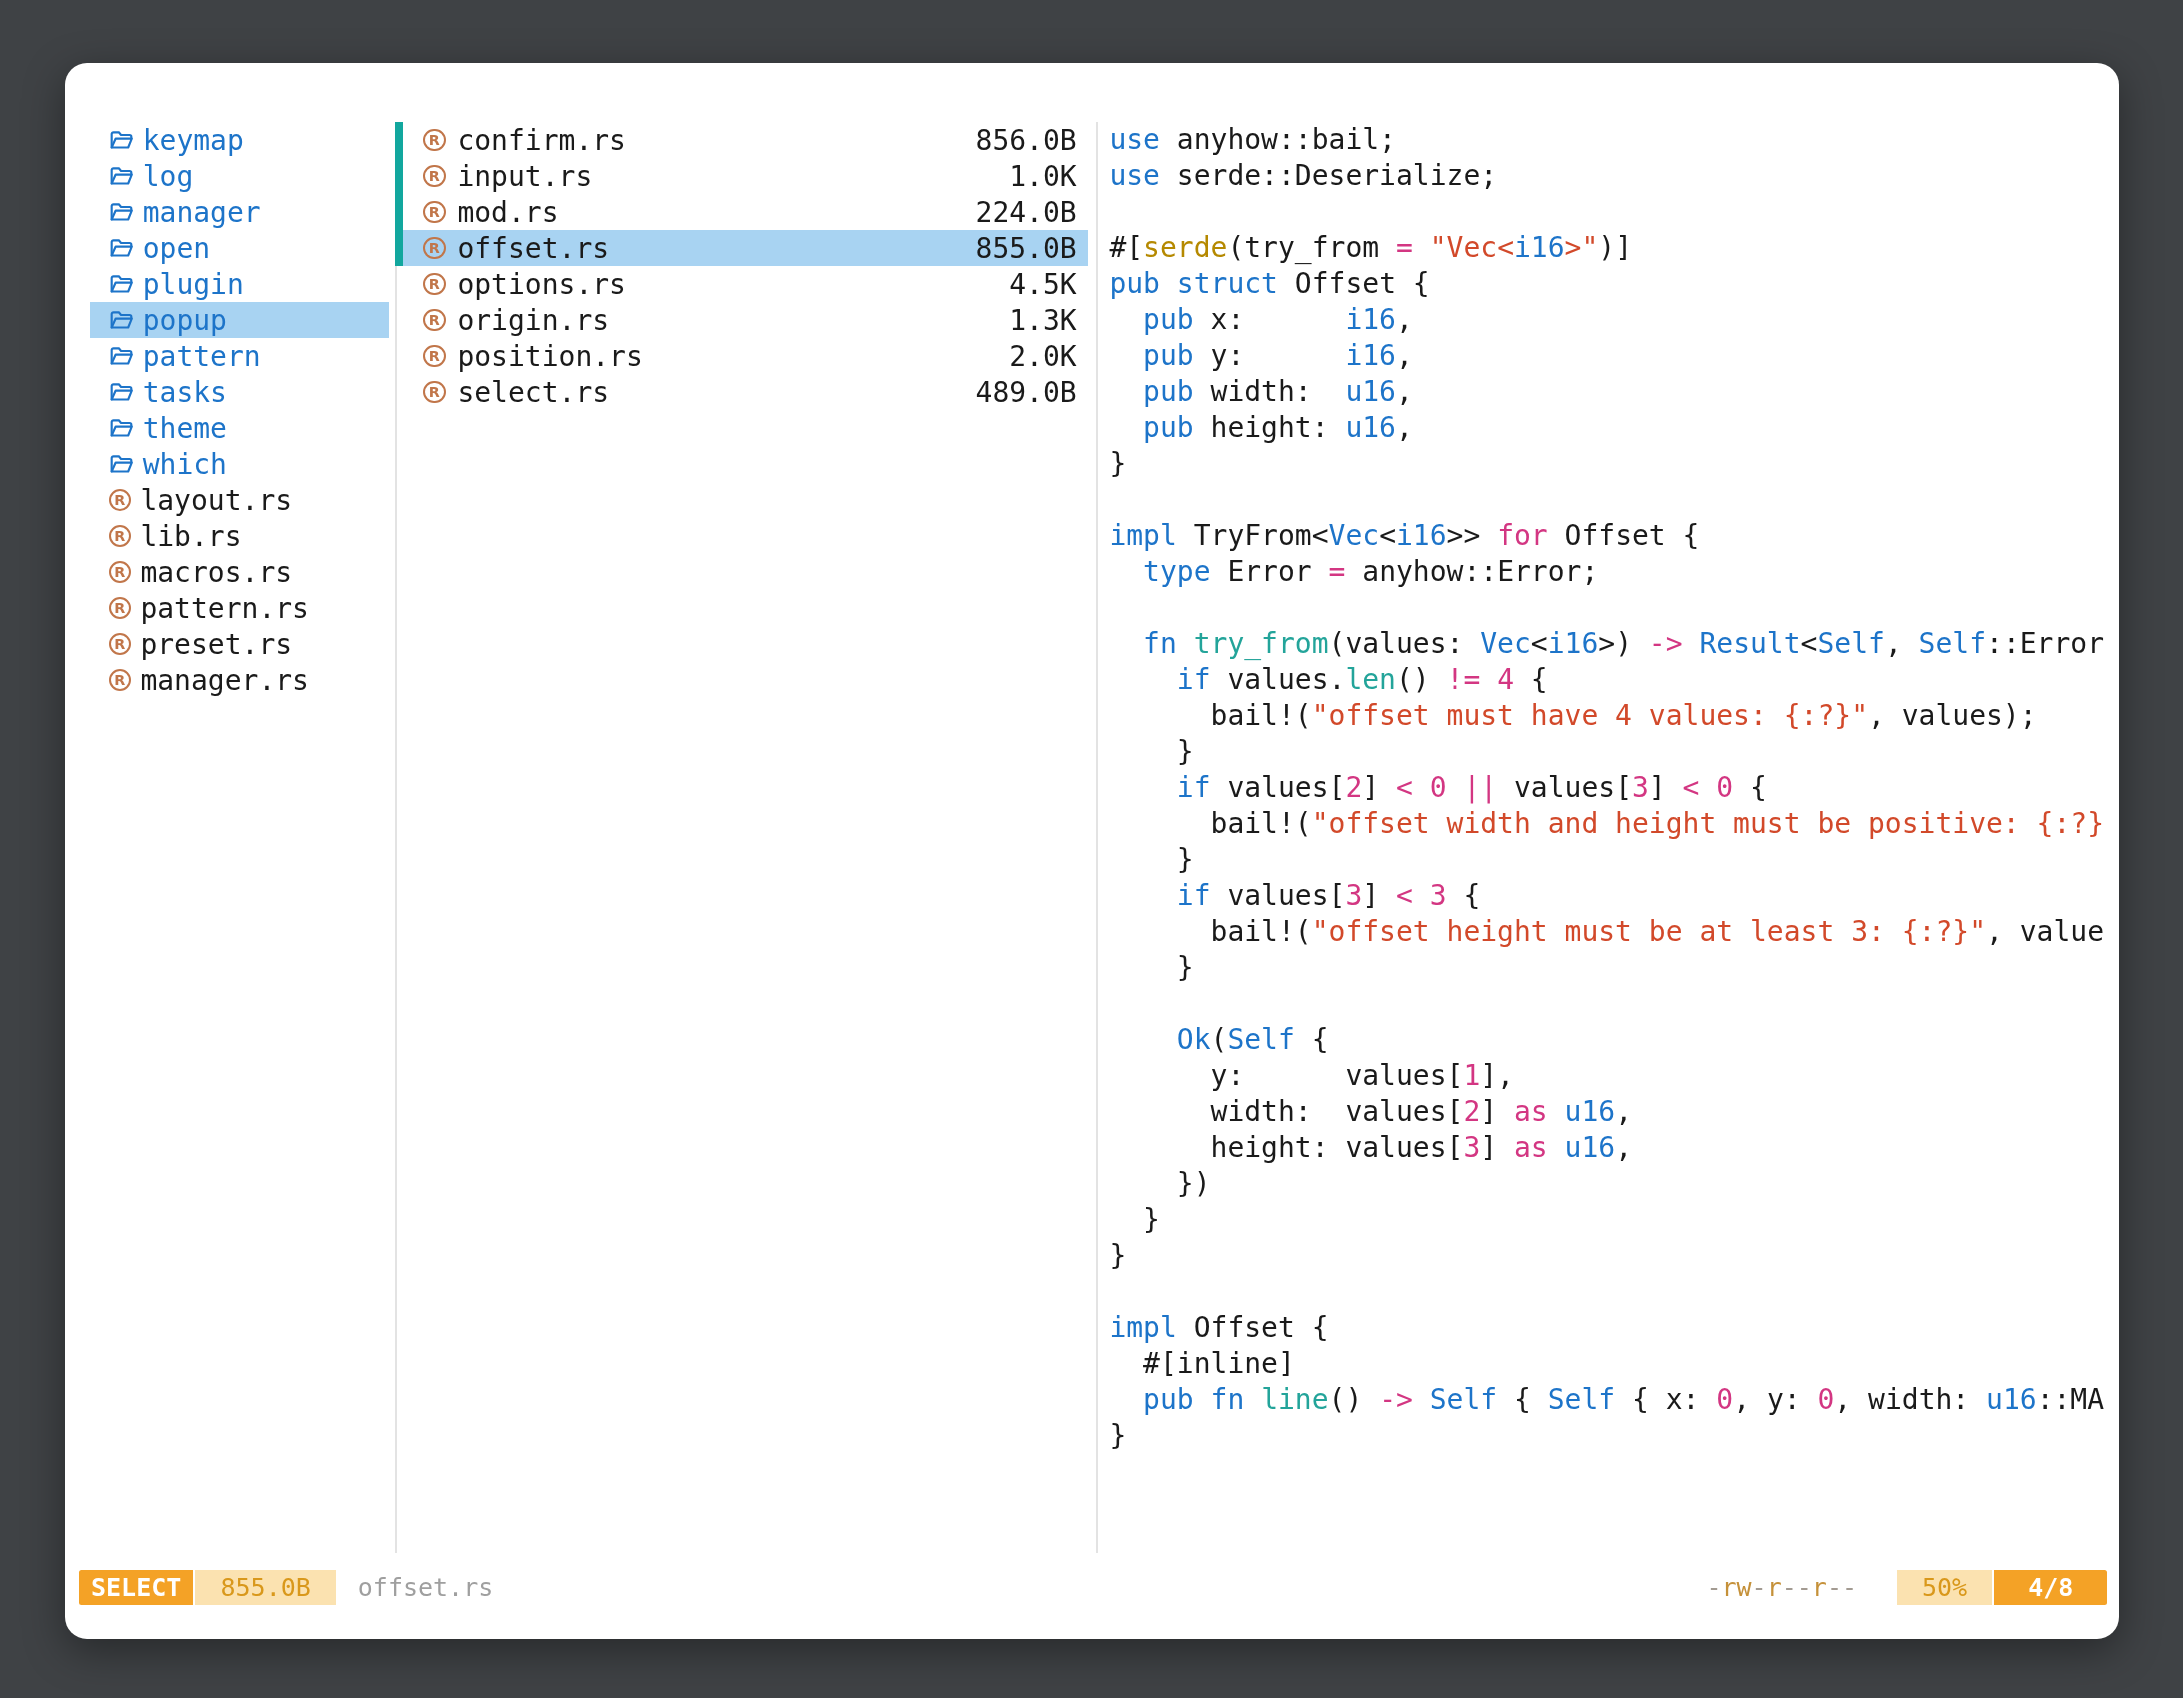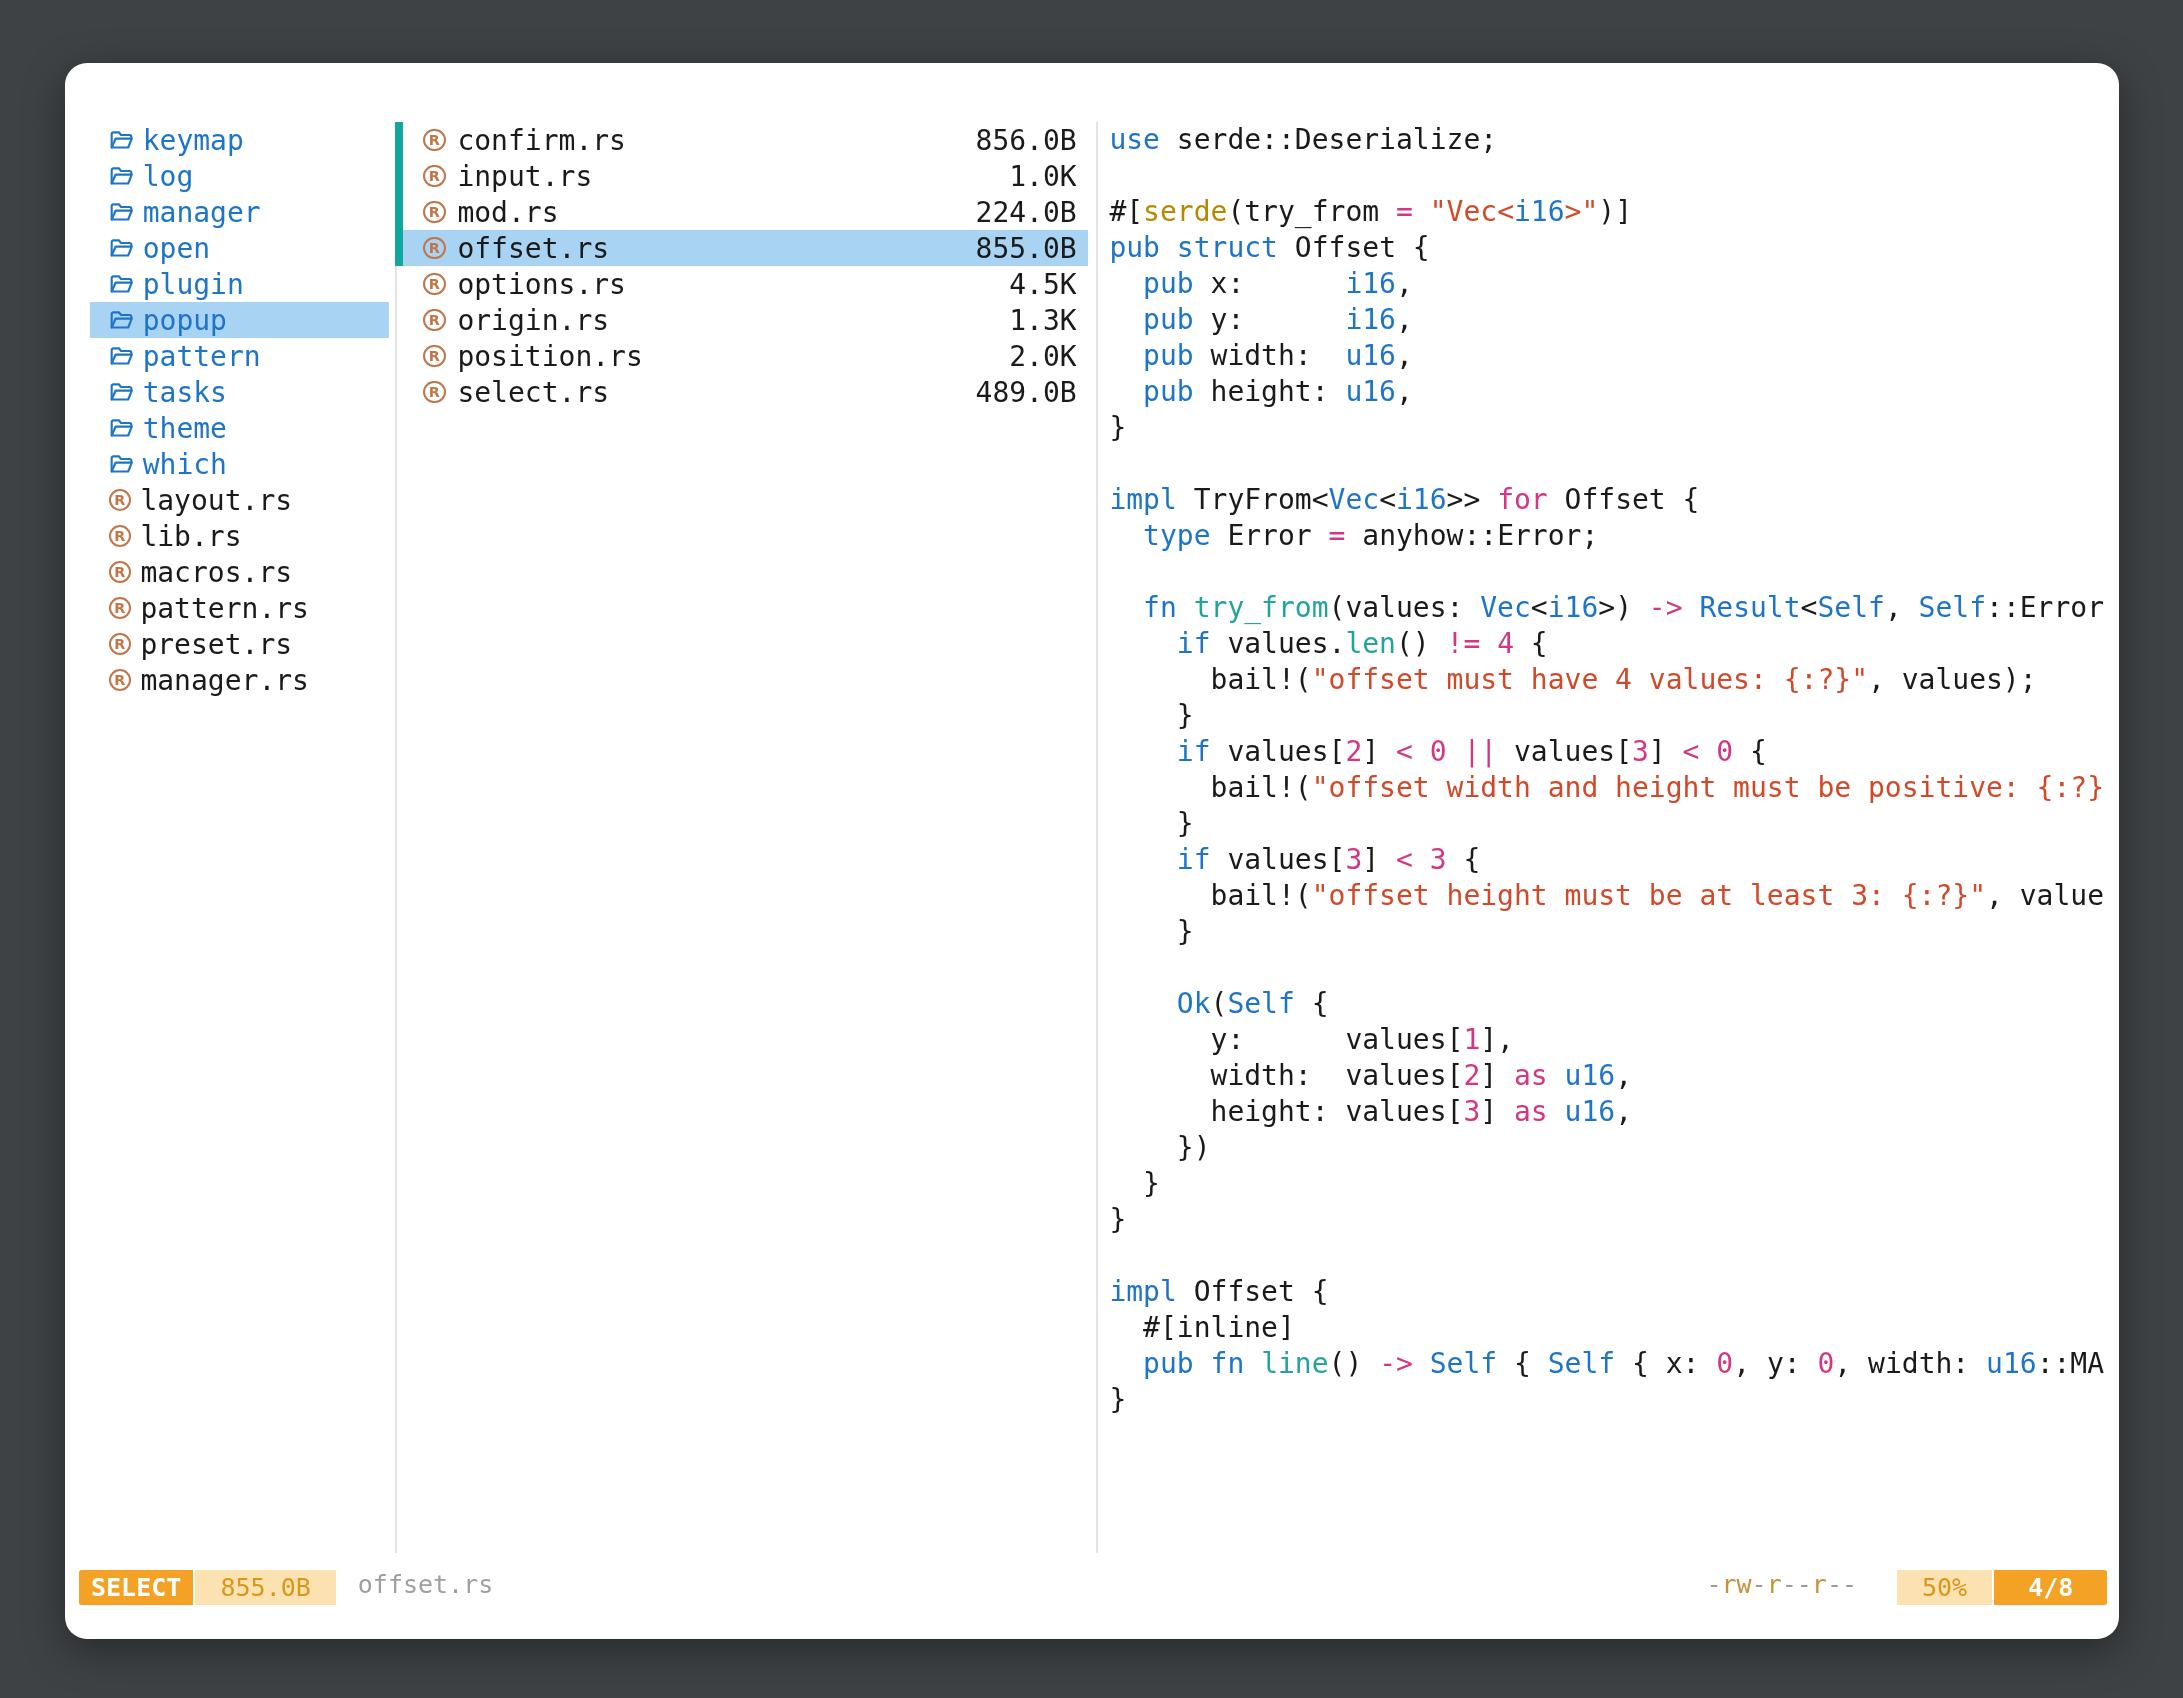--- a/index.html
+++ b/index.html
@@ -39,21 +39,21 @@
   .crow.active::before{content:"";position:absolute;left:8.4px;right:8.4px;top:0;bottom:0;background:var(--selection_bg)}
   .crow>span{position:relative;z-index:1}
   .crow .name{margin-left:11.7px;flex:1;white-space:pre}
   .crow .size{white-space:pre}
   
   #preview-pane{left:1031px;width:1023px;height:1448px;overflow:hidden;padding-left:13.4px}
   .code-line{height:36px;line-height:36px;white-space:pre;font-size:28px;overflow:hidden}
   .tk-b{color:var(--syn_blue)} .tk-m{color:var(--syn_magenta)} .tk-c{color:var(--syn_teal)}
   .tk-r{color:var(--syn_red)} .tk-y{color:var(--syn_yellow)} .tk-p{color:var(--text_main)}
   
-  .statusbar{position:absolute;left:14.3px;right:11.7px;top:1507px;height:35px;display:flex;font-size:25px}
+  .statusbar{position:absolute;left:14.3px;right:11.7px;top:1507px;height:35px;display:flex;align-items:center;font-size:25px}
   .seg{height:35px;line-height:35px;white-space:pre}
   .seg.mode{background:var(--status_orange);color:#fff;font-weight:bold;padding:0 11.7px;border-radius:2.5px 0 0 2.5px}
   .seg.size{background:var(--status_amber_bg);color:var(--status_amber_text);margin-left:2.5px;padding:0 25px}
   .fname{color:var(--text_muted);margin-left:22px;white-space:pre}
   .spacer{flex:1}
   .perms{margin-right:40px;white-space:pre}
   .pt-d{color:#a39b92} .pt-l{color:#c5913a}
   .seg.pct{background:var(--status_amber_bg);color:var(--status_amber_text);margin-right:2px;padding:0 25px}
   .seg.pos{background:var(--status_orange);color:#fff;font-weight:bold;padding:0 34px;border-radius:0 2.5px 2.5px 0}
 </style>
@@ -205,20 +205,21 @@
     <span class="size">2.0K</span>
   </div>
         <div class="crow">
     <span class="mark"></span>
     <span class="rust-icon">R</span>
     <span class="name">select.rs</span>
     <span class="size">489.0B</span>
   </div>
       </div>
     <div class="panel" id="preview-pane">
+        <div class="code-line"><span class="tk-b">use</span><span class="tk-p"> anyhow::bail;</span></div>
         <div class="code-line"><span class="tk-b">use</span><span class="tk-p"> serde::Deserialize;</span></div>
         <div class="code-line"></div>
         <div class="code-line"><span class="tk-p">#[</span><span class="tk-y">serde</span><span class="tk-p">(try_from </span><span class="tk-m">=</span><span class="tk-p"> </span><span class="tk-r">"Vec&lt;</span><span class="tk-b">i16</span><span class="tk-r">&gt;"</span><span class="tk-p">)]</span></div>
         <div class="code-line"><span class="tk-b">pub</span><span class="tk-p"> </span><span class="tk-b">struct</span><span class="tk-p"> Offset {</span></div>
         <div class="code-line"><span class="tk-p">  </span><span class="tk-b">pub</span><span class="tk-p"> x:      </span><span class="tk-b">i16</span><span class="tk-p">,</span></div>
         <div class="code-line"><span class="tk-p">  </span><span class="tk-b">pub</span><span class="tk-p"> y:      </span><span class="tk-b">i16</span><span class="tk-p">,</span></div>
         <div class="code-line"><span class="tk-p">  </span><span class="tk-b">pub</span><span class="tk-p"> width:  </span><span class="tk-b">u16</span><span class="tk-p">,</span></div>
         <div class="code-line"><span class="tk-p">  </span><span class="tk-b">pub</span><span class="tk-p"> height: </span><span class="tk-b">u16</span><span class="tk-p">,</span></div>
         <div class="code-line"><span class="tk-p">}</span></div>
         <div class="code-line"></div>

